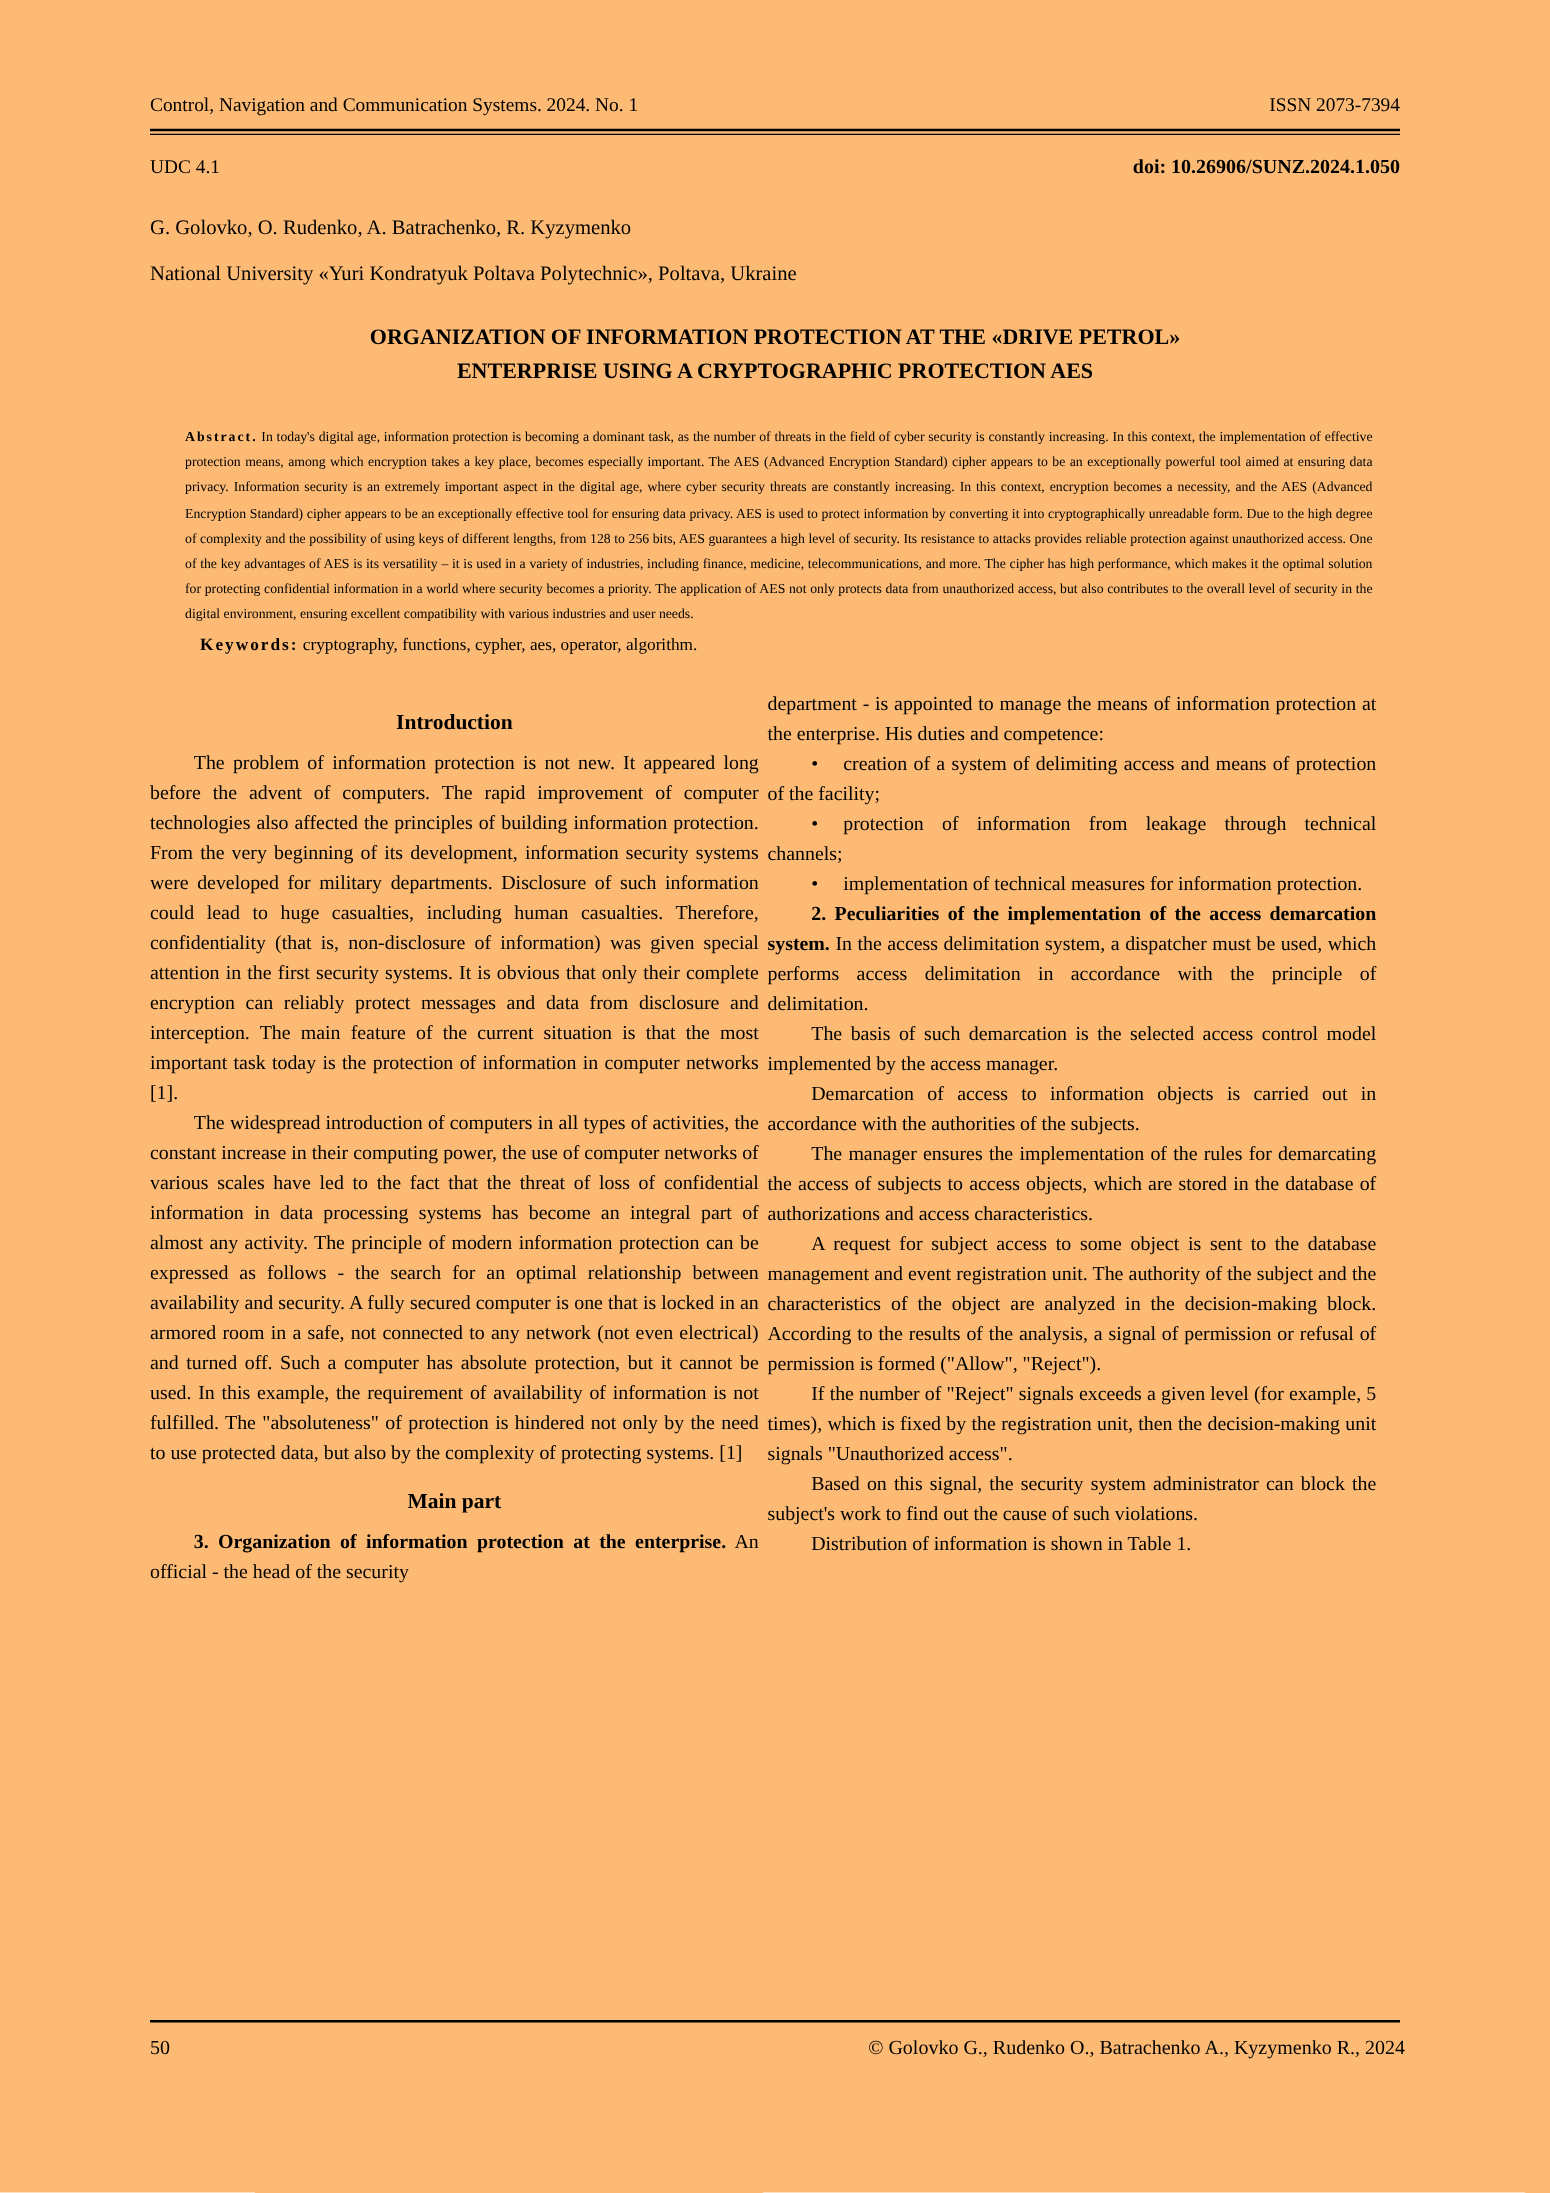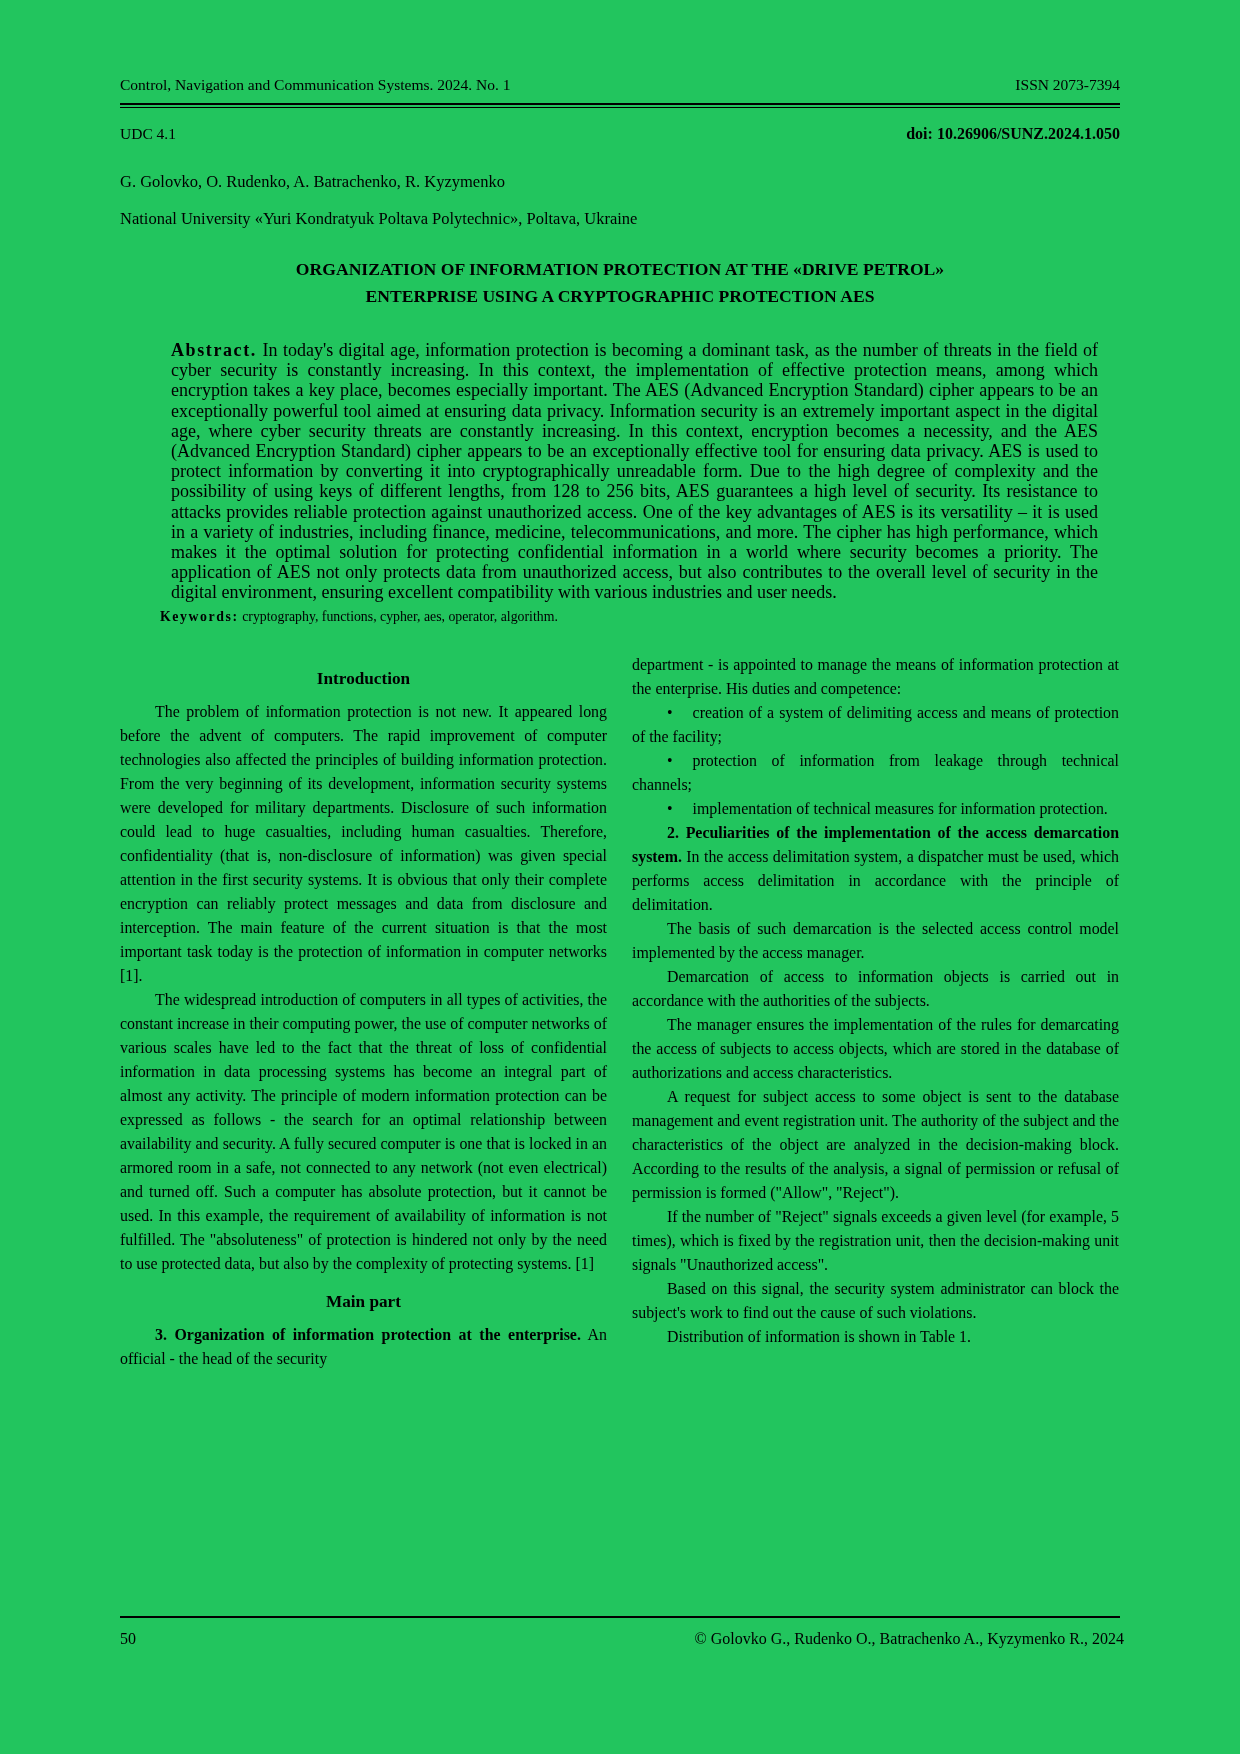--- a/index.html
+++ b/index.html
@@ -1,36 +1,36 @@
 <!DOCTYPE html>
 <html><head>
 <meta charset="utf-8">
 <style>
   html,body { margin:0; padding:0; background:#ffffff; }
   * { box-sizing:border-box; }
   .page {
     position:relative;
     width:1240px; height:1754px;
-    background:#22c55e;
+    background:#fdba74;
     color:#000;
     font-family:"Liberation Serif", serif;
     padding:75px 120px 0 120px;
     overflow:hidden;
   }
   .hdr { display:flex; justify-content:space-between; font-size:15.5px; line-height:19px; }
   .rule-double { margin-top:9px; height:5px; border-top:2.5px solid #000; border-bottom:1px solid #000; }
   .meta { display:flex; justify-content:space-between; margin-top:17px; font-size:15.5px; }
   .doi { font-weight:bold; font-size:16px;margin-left:36px; }
   .authors { margin-top:29px; font-size:16.5px; }
   .affil { margin-top:17px; font-size:16.5px; }
   .title { margin-top:27px; text-align:center; font-weight:bold; font-size:17.6px; line-height:27px; }
-  .abstract { margin:30px 22px 0 51px; font-size:18px; line-height:20.2px; text-align:justify; }
+  .abstract { margin:30px 22px 0 28px; font-size:11px; line-height:20.2px; text-align:justify; }
   .abstract .lbl, .keywords .lbl { font-weight:bold; letter-spacing:1.6px; }
   .keywords { margin:4px 22px 0 40px; font-size:13.8px; line-height:20.2px; text-align:justify; }
-  .cols { display:flex; gap:25px; margin-top:26px; font-size:15.9px; line-height:24px; text-align:justify; }
+  .cols { display:flex; gap:7px; margin-top:26px; font-size:15.9px; line-height:24px; text-align:justify; }
   .col { width:487px; }
   .bodyhead { text-align:center; font-weight:bold; font-size:17.2px; margin:14px 0 9px 0; }
   .cols p { margin:0; text-indent:35px; }
   .cols p.cont { text-indent:0; }
   .bullet-gap { display:inline-block; width:20px; }
   b.run { font-weight:bold; }
   .footer-rule { position:absolute; left:120px; right:120px; top:1616px; border-top:2.5px solid #000; }
   .footer { position:absolute; left:120px; right:116px; top:1630px; display:flex; justify-content:space-between; font-size:16px; }
 </style>
 </head>

